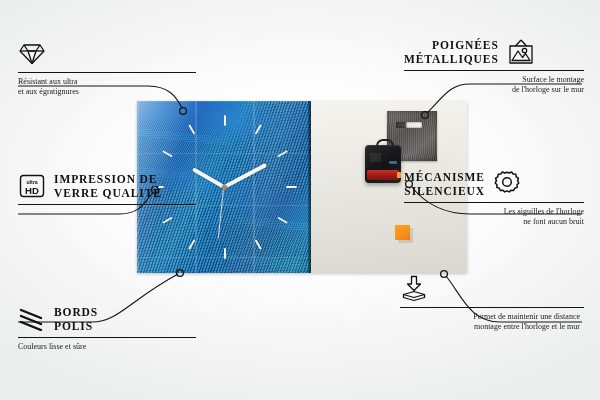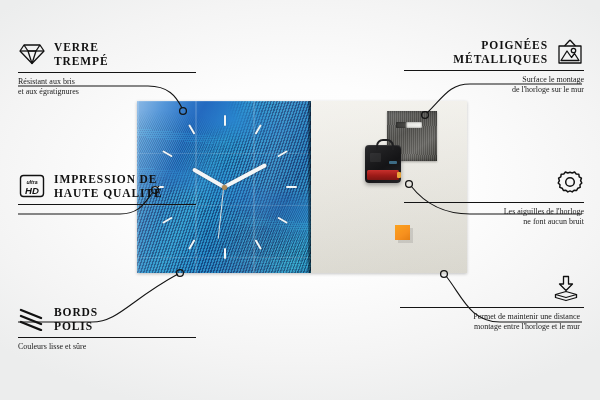--- a/index.html
+++ b/index.html
@@ -244,31 +244,30 @@
     width: 180px;
   }
   .callout.left  { text-align: left; }
   .callout.right { text-align: right; }
 
   .co-head {
     display: flex;
     align-items: center;
     gap: 8px;
   }
-  .callout.right .co-head { justify-content: flex-end; }
+  .callout.right .co-head { }
 
   .co-icon {
     width: 28px;
     height: 28px;
     flex: 0 0 28px;
     display: flex;
     align-items: center;
     justify-content: center;
     color: #111;
-    font-style: italic;
   }
   .co-icon svg { display: block; }
 
   .co-title {
     font-family: "Liberation Serif", serif;
     font-weight: bold;
     font-size: 11.5px;
     letter-spacing: 0.9px;
     line-height: 1.22;
     color: #111111;
@@ -385,39 +384,37 @@
         <svg width="26" height="24" viewBox="0 0 26 24">
           <g fill="none" stroke="currentColor" stroke-width="1.3" stroke-linejoin="round">
             <path d="M5 3 L21 3 L25 9 L13 21.5 L1 9 Z"></path>
             <path d="M1 9 L25 9"></path>
             <path d="M5 3 L9 9 L13 21.5"></path>
             <path d="M21 3 L17 9 L13 21.5"></path>
             <path d="M9 9 L17 9"></path>
           </g>
         </svg>
       </span>
-      <span class="co-title">VERRE
-TREMPÉ</span>
-    </div>
-    <div class="co-rule"></div>
-    <div class="co-sub">Résistant aux bris
+    </div>
+    <div class="co-rule"></div>
+    <div class="co-sub">Résistant aux ultra
 et aux égratignures</div>
   </div>
 
   <div class="callout left" id="callout-impr">
     <div class="co-head">
       <span class="co-icon">
         <svg width="26" height="26" viewBox="0 0 26 26">
           <rect x="1.5" y="2.5" width="23" height="21" rx="3" ry="3" fill="none" stroke="currentColor" stroke-width="1.4"></rect>
           <text x="13" y="11" text-anchor="middle" font-family="Liberation Sans, sans-serif" font-size="5.2" font-weight="bold" fill="currentColor">ultra</text>
           <text x="13" y="20.5" text-anchor="middle" font-family="Liberation Sans, sans-serif" font-size="9.6" font-weight="bold" fill="currentColor">HD</text>
         </svg>
       </span>
       <span class="co-title">IMPRESSION DE
-HAUTE QUALITÉ</span>
+VERRE QUALITÉ</span>
     </div>
     <div class="co-rule"></div>
   </div>
 
   <div class="callout left" id="callout-bords">
     <div class="co-head">
       <span class="co-icon">
         <svg width="26" height="24" viewBox="0 0 26 24">
           <g fill="none" stroke="currentColor" stroke-linecap="round">
             <path d="M2 3 L22 11" stroke-width="2.4"></path>
@@ -448,20 +445,22 @@
         </svg>
       </span>
     </div>
     <div class="co-rule"></div>
     <div class="co-sub">Surface le montage
 de l'horloge sur le mur</div>
   </div>
 
   <div class="callout right" id="callout-mecanisme">
     <div class="co-head">
+      <span class="co-title">MÉCANISME
+SILENCIEUX</span>
       <span class="co-icon">
         <svg width="28" height="28" viewBox="0 0 28 28">
           <g fill="none" stroke="currentColor" stroke-width="1.5" stroke-linejoin="round">
             <path d="M14 2.2 L16.2 3.0 L18.6 2.0 L20.2 4.0 L22.8 4.2 L23.2 6.8
                      L25.4 8.2 L24.6 10.7 L25.8 13 L24.0 14.8 L24.2 17.4 L21.8 18.2
                      L20.6 20.5 L18.1 20.2 L16.2 21.9 L14 20.9 L11.8 21.9 L9.9 20.2
                      L7.4 20.5 L6.2 18.2 L3.8 17.4 L4.0 14.8 L2.2 13 L3.4 10.7
                      L2.6 8.2 L4.8 6.8 L5.2 4.2 L7.8 4.0 L9.4 2.0 L11.8 3.0 Z"></path>
             <circle cx="14" cy="12" r="4.3"></circle>
           </g>

